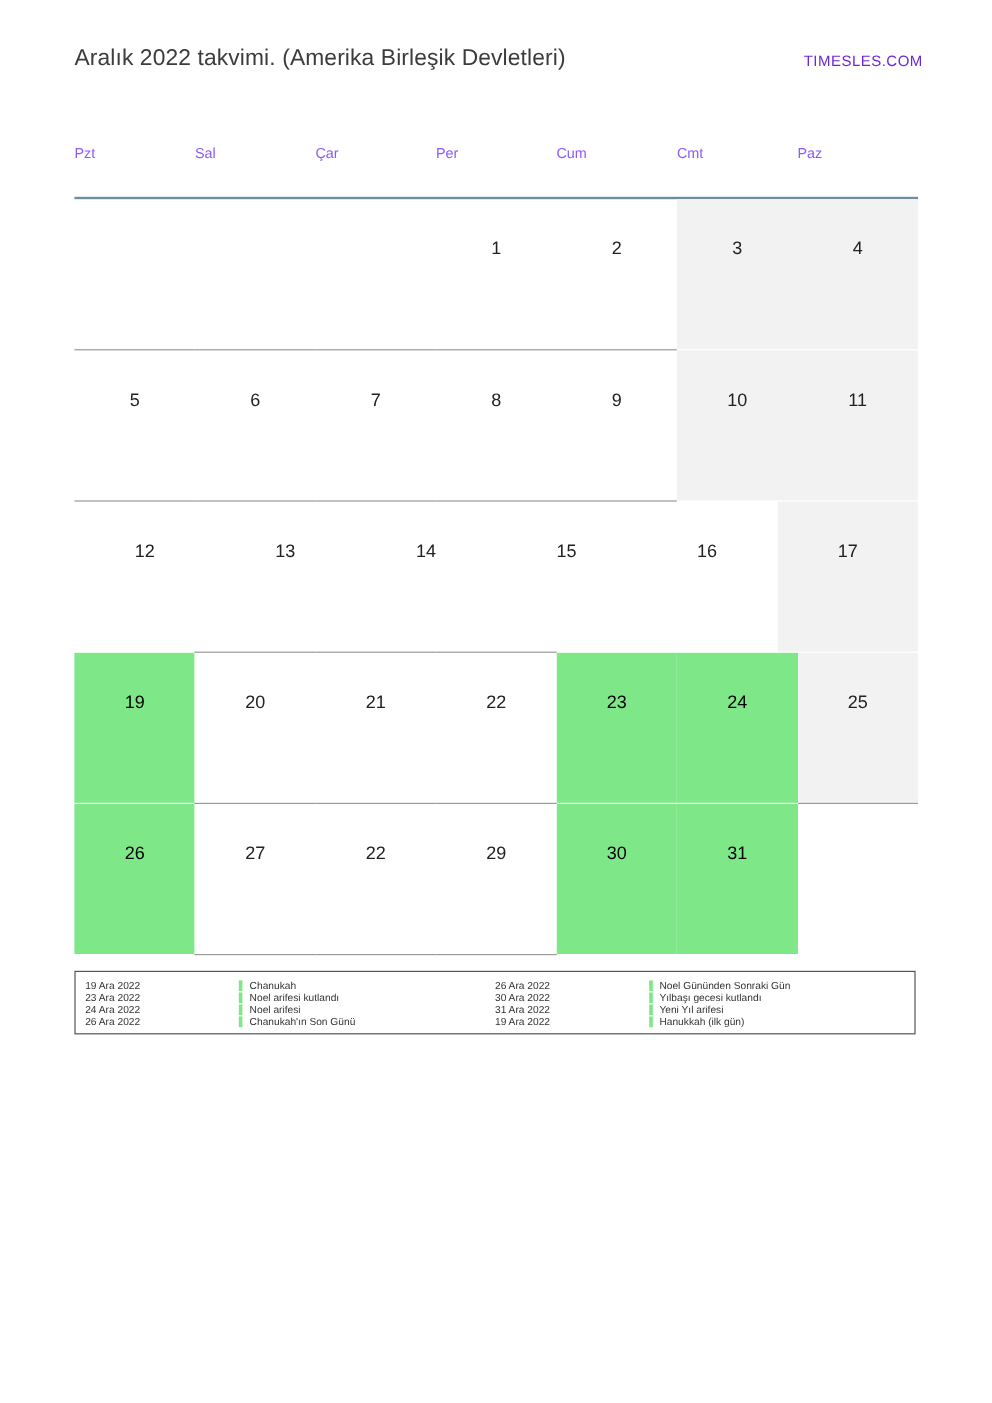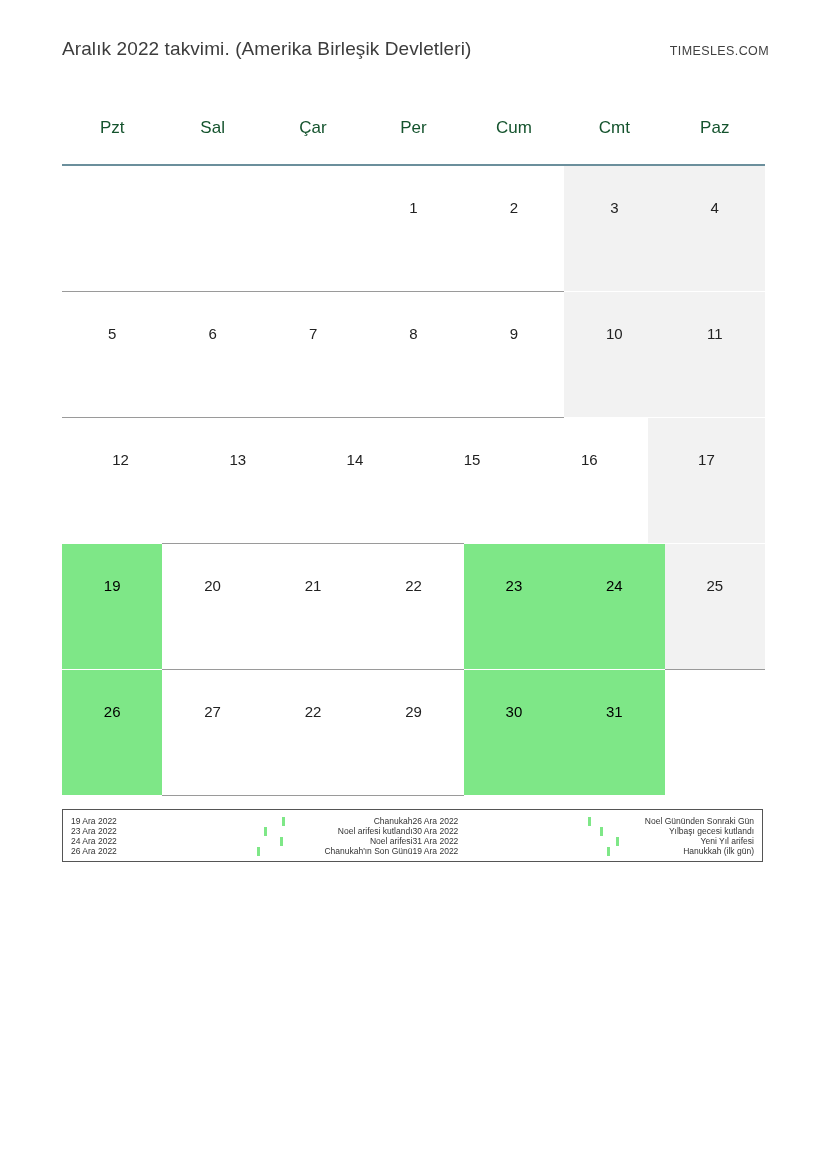--- a/index.html
+++ b/index.html
@@ -36,41 +36,41 @@
     font-size: 19px;
     color: #3c3c3c;
     white-space: nowrap;
     letter-spacing: 0.1px;
   }
   .brand {
     position: absolute;
     right: 58px;
     top: 6px;
     font-size: 12.5px;
-    color: #404040;
+    color: #6d28d9;
     letter-spacing: 0.4px;
     font-weight: 400;
   }
   
   .calendar {
     position: absolute;
     left: 62px;
     top: 82px;
     width: 703px;
   }
   .weekdays {
     display: flex;
     height: 48px;
     align-items: center;
   }
   .weekday {
     flex: 1 1 0;
-    text-align: center;
-    font-size: 17px;
-    color: #14532d;
+    text-align: left;
+    font-size: 12px;
+    color: #8b5cf6;
   }
   .grid-top-rule {
     height: 2px;
     background: #6b8f9c;
     width: 100%;
     margin-top: 12px;
   }
   .week {
     display: flex;
     position: relative;
@@ -133,21 +133,20 @@
     flex-direction: column;
     justify-content: space-between;
   }
   .legend-row {
     display: flex;
     align-items: center;
     font-size: 8.5px;
     color: #333333;
     line-height: 10px;
     height: 10px;
-    justify-content: space-between;
   }
   .legend-date {
     width: 128px;
     flex: 0 0 128px;
     white-space: nowrap;
   }
   .legend-swatch {
     width: 3px;
     height: 9px;
     background: #7ee787;

